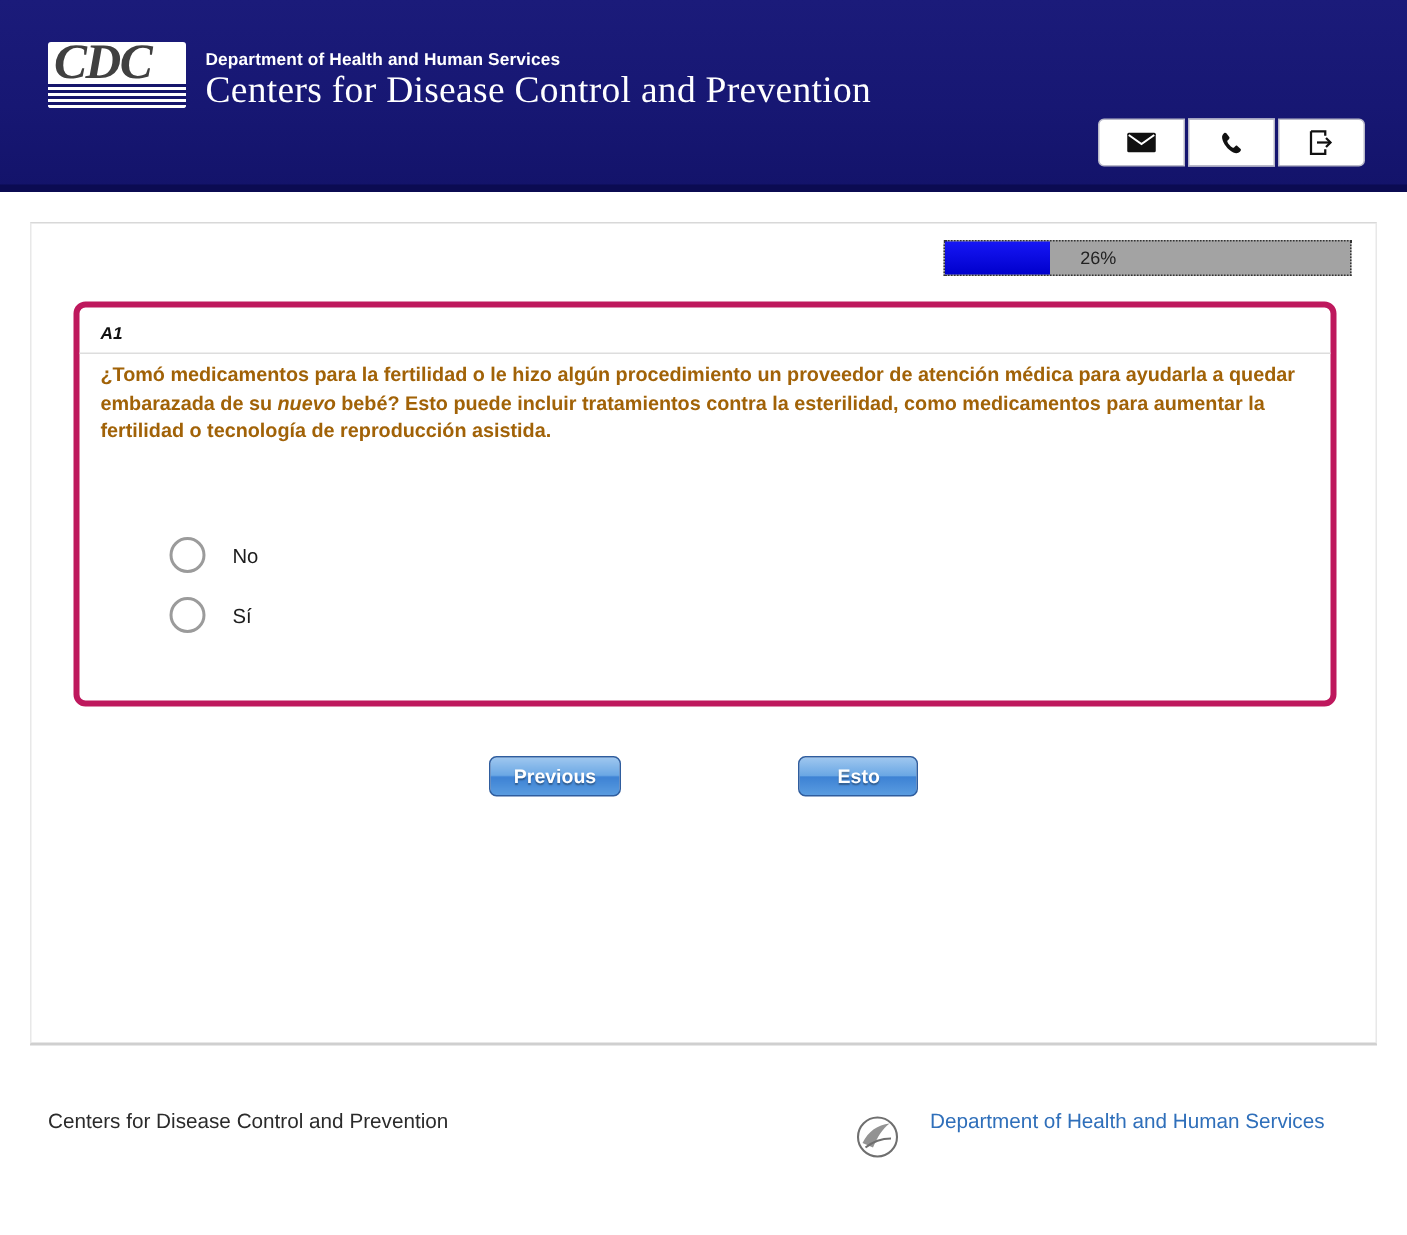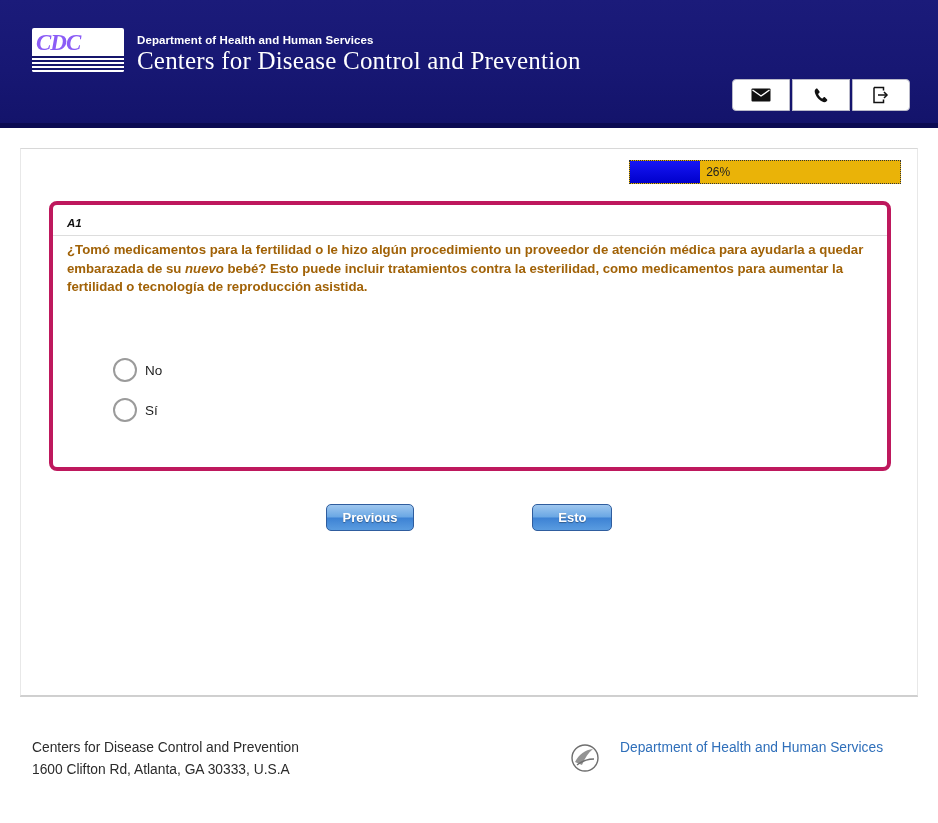--- a/index.html
+++ b/index.html
@@ -36,22 +36,22 @@
     top: 28px;
     width: 92px;
     height: 44px;
     background: #ffffff;
     border-radius: 2px;
     overflow: hidden;
   }
   .cdc-logo .letters {
     font-family: "Liberation Serif", serif;
     font-weight: bold;
-    font-size: 23px;
-    color: #8b5cf6;
+    font-size: 33px;
+    color: #404040;
     letter-spacing: -1px;
     line-height: 25px;
     padding-left: 4px;
     padding-top: 2px;
     font-style: italic;
   }
   .cdc-logo .stripes {
     position: absolute;
     left: 0; right: 0;
     bottom: 0;
@@ -121,21 +121,22 @@
   .progress-wrap {
     position: absolute;
     right: 16px;
     top: 11px;
     width: 272px;
     height: 24px;
     border: 1px dotted #333333;
     box-sizing: border-box;
     display: flex;
     align-items: center;
-    background: #eab308;
+    background: #a3a3a3;
+    gap: 14px;
   }
   .progress-bar {
     height: 22px;
     background: #0000ee;
     background: linear-gradient(180deg, #1616f5 0%, #0000cc 100%);
   }
   .progress-label {
     font-size: 12px;
     color: #222222;
     margin-left: 6px;
@@ -195,21 +196,21 @@
   .radio {
     width: 24px;
     height: 24px;
     border-radius: 50%;
     border: 2px solid #9b9b9b;
     background: #ffffff;
     box-sizing: border-box;
     flex: none;
   }
   .option-label {
-    margin-left: 8px;
+    margin-left: 18px;
     font-size: 13.5px;
     color: #1d1d1d;
   }
 
   
   .nav-buttons {
     position: absolute;
     left: 0; right: 0;
     top: 355px;
     display: flex;
@@ -342,21 +343,20 @@
 
   <div class="nav-buttons">
     <div class="nav-btn">Previous</div>
     <div class="nav-btn">Esto</div>
   </div>
 </div>
 
 <div class="footer">
   <div class="footer-left">
     <div>Centers for Disease Control and Prevention</div>
-    <div>1600 Clifton Rd, Atlanta, GA 30333, U.S.A</div>
   </div>
 
   <span class="hhs-seal">
     <svg width="34" height="34" viewBox="0 0 34 34">
       <circle cx="17" cy="17" r="13" fill="none" stroke="#6f6f6f" stroke-width="1.4"></circle>
       <path d="M7 21 C11 13 17 9 25 8 C20 12 17 17 14 24 Z" fill="#6f6f6f" opacity="0.75"></path>
       <path d="M9 24 C14 20 20 18 26 18" fill="none" stroke="#6f6f6f" stroke-width="1.4"></path>
     </svg>
   </span>
 

